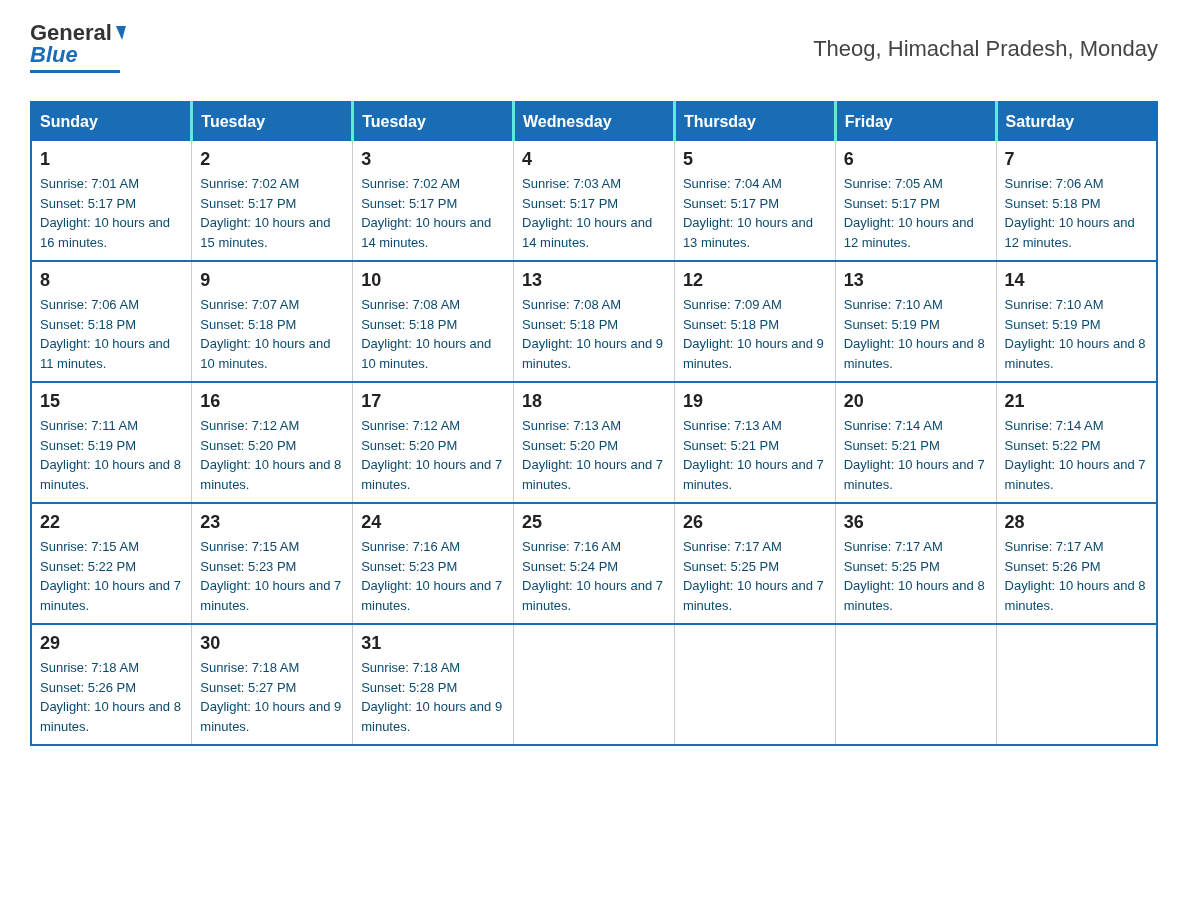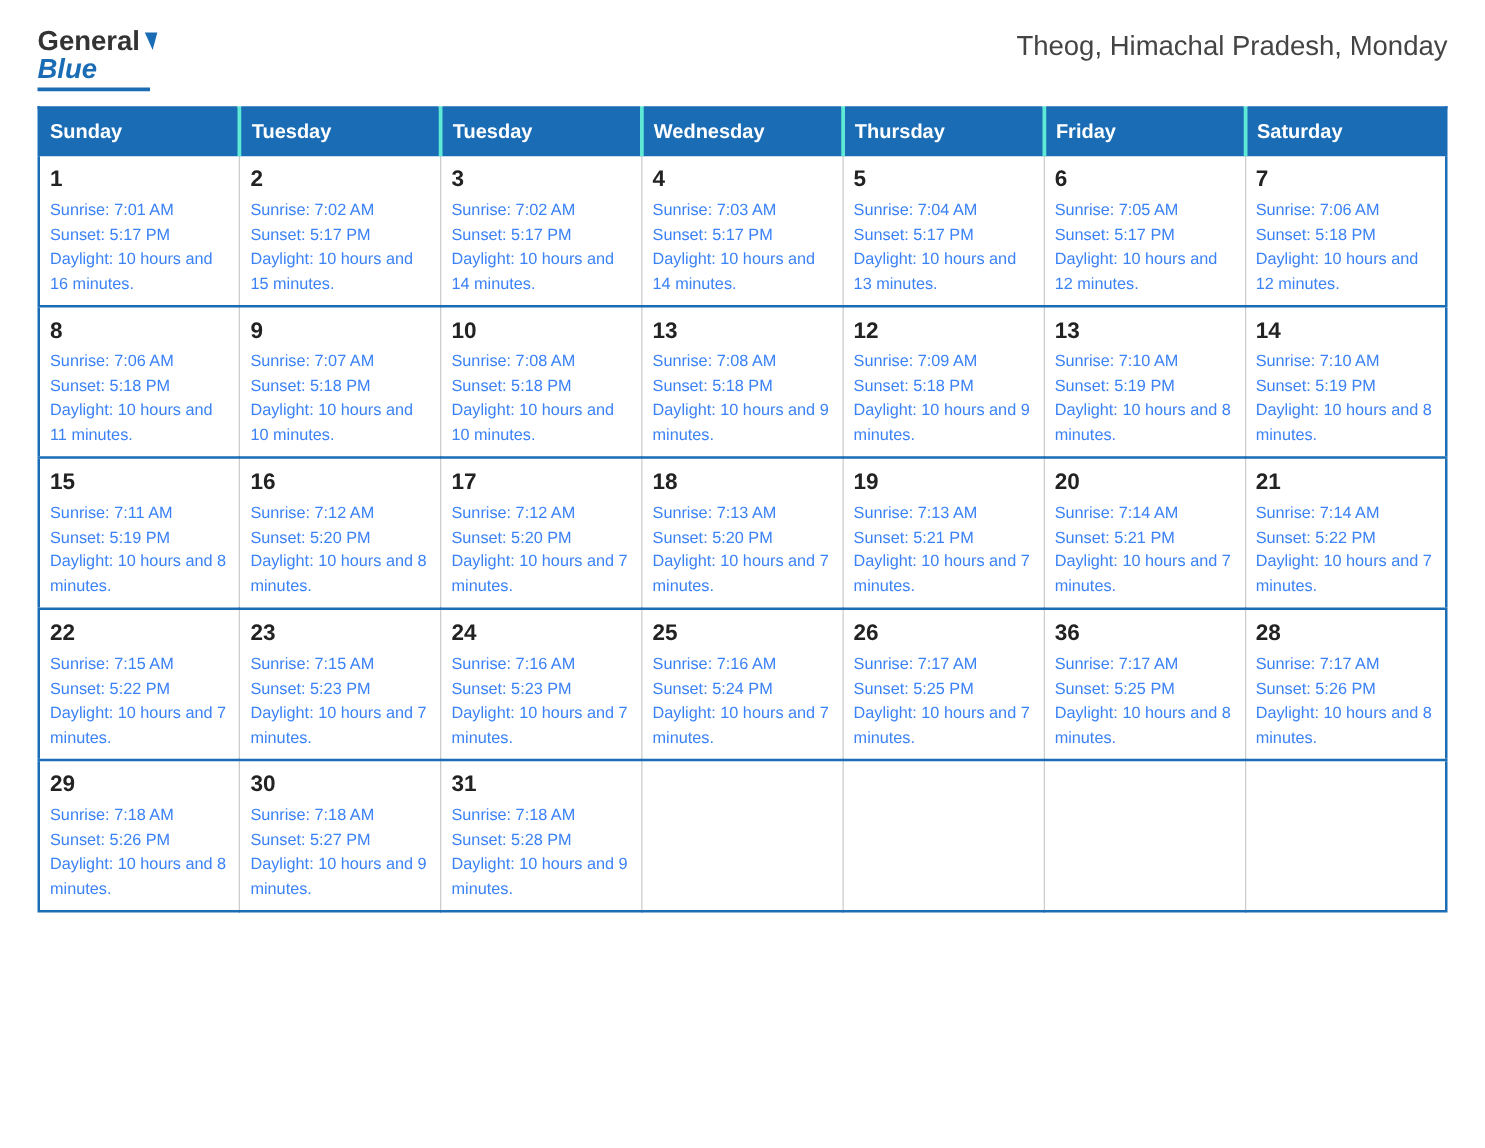--- a/index.html
+++ b/index.html
@@ -6,22 +6,22 @@
     body {
       font-family: Arial, sans-serif;
       background: #fff;
       padding: 20px 30px;
       width: 1188px;
       min-height: 918px;
     }
     .header-area {
       display: flex;
       justify-content: space-between;
-      align-items: flex-start;
-      margin-bottom: 12px;
+      align-items: center;
+      margin-bottom: 28px;
     }
     .logo {
       display: flex;
       flex-direction: column;
       align-items: flex-start;
     }
     .logo-text {
       display: flex;
       align-items: center;
       font-size: 22px;
@@ -91,21 +91,21 @@
     tbody td:last-child { border-right: none; }
     .day-number {
       font-size: 18px;
       font-weight: bold;
       color: #222;
       margin-bottom: 4px;
       display: block;
     }
     .day-info {
       line-height: 1.5;
-      color: #3b82f6;
+      color: #0c4a6e;
     }
     .empty-cell {
       background: #fff;
     }
   </style>
 </head>
 <body>
 
 <div class="header-area">
   <div class="logo">

